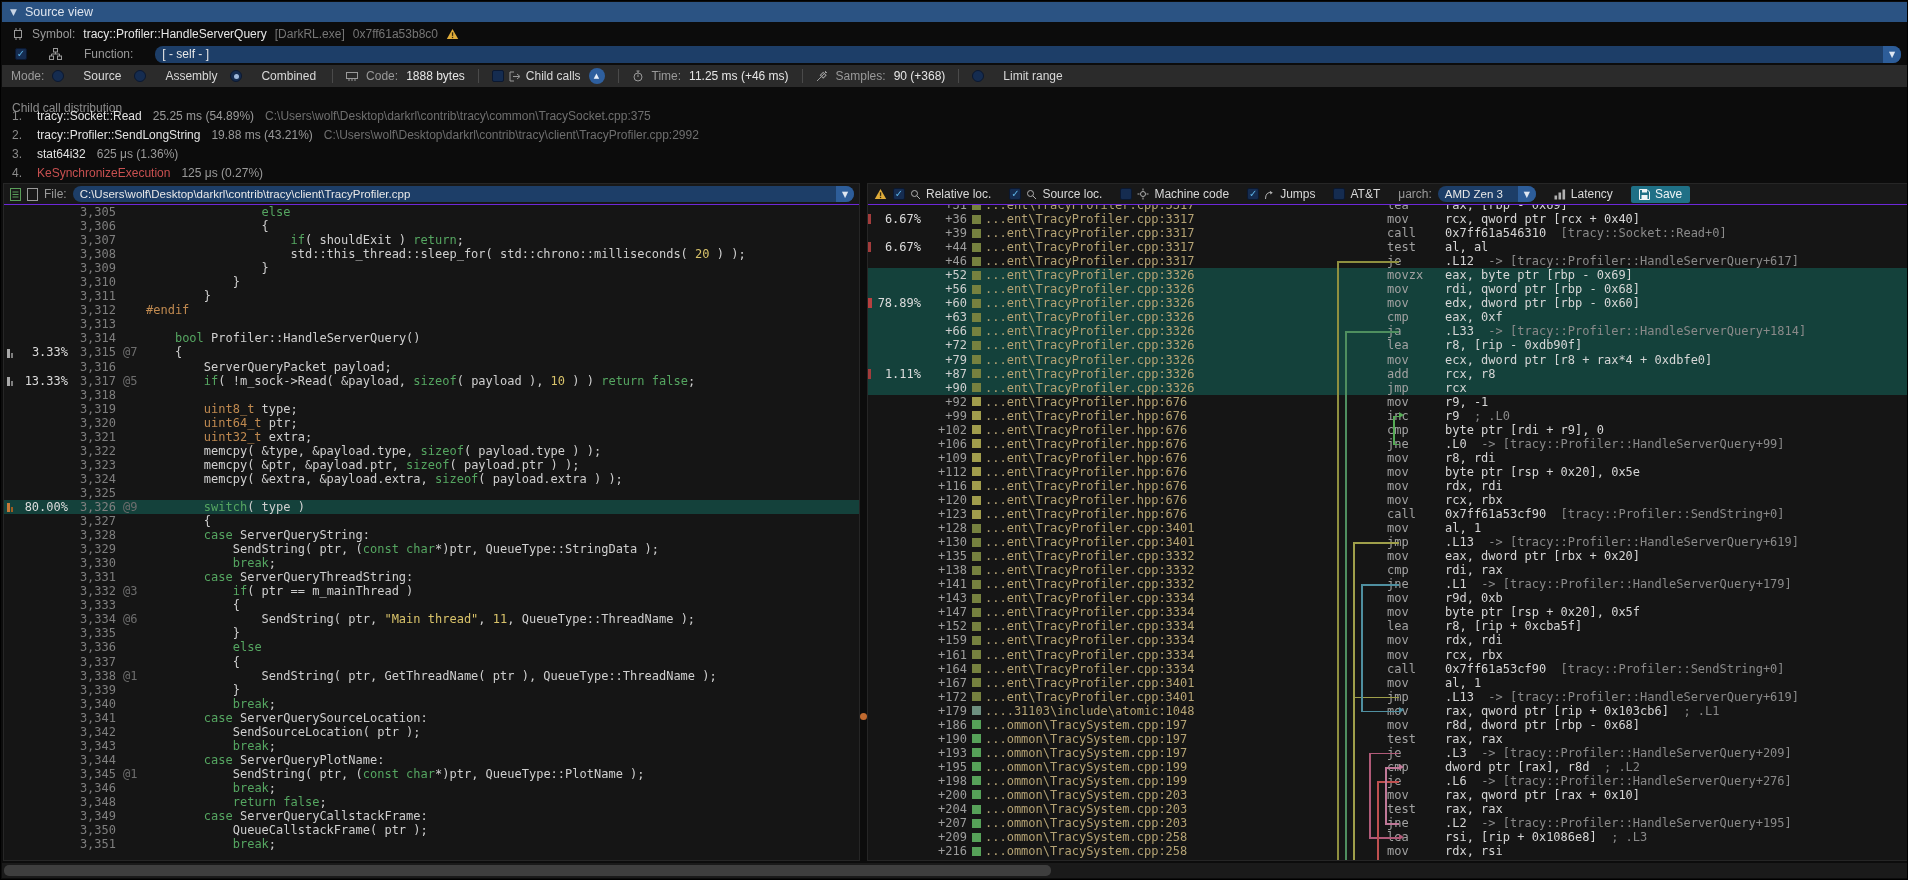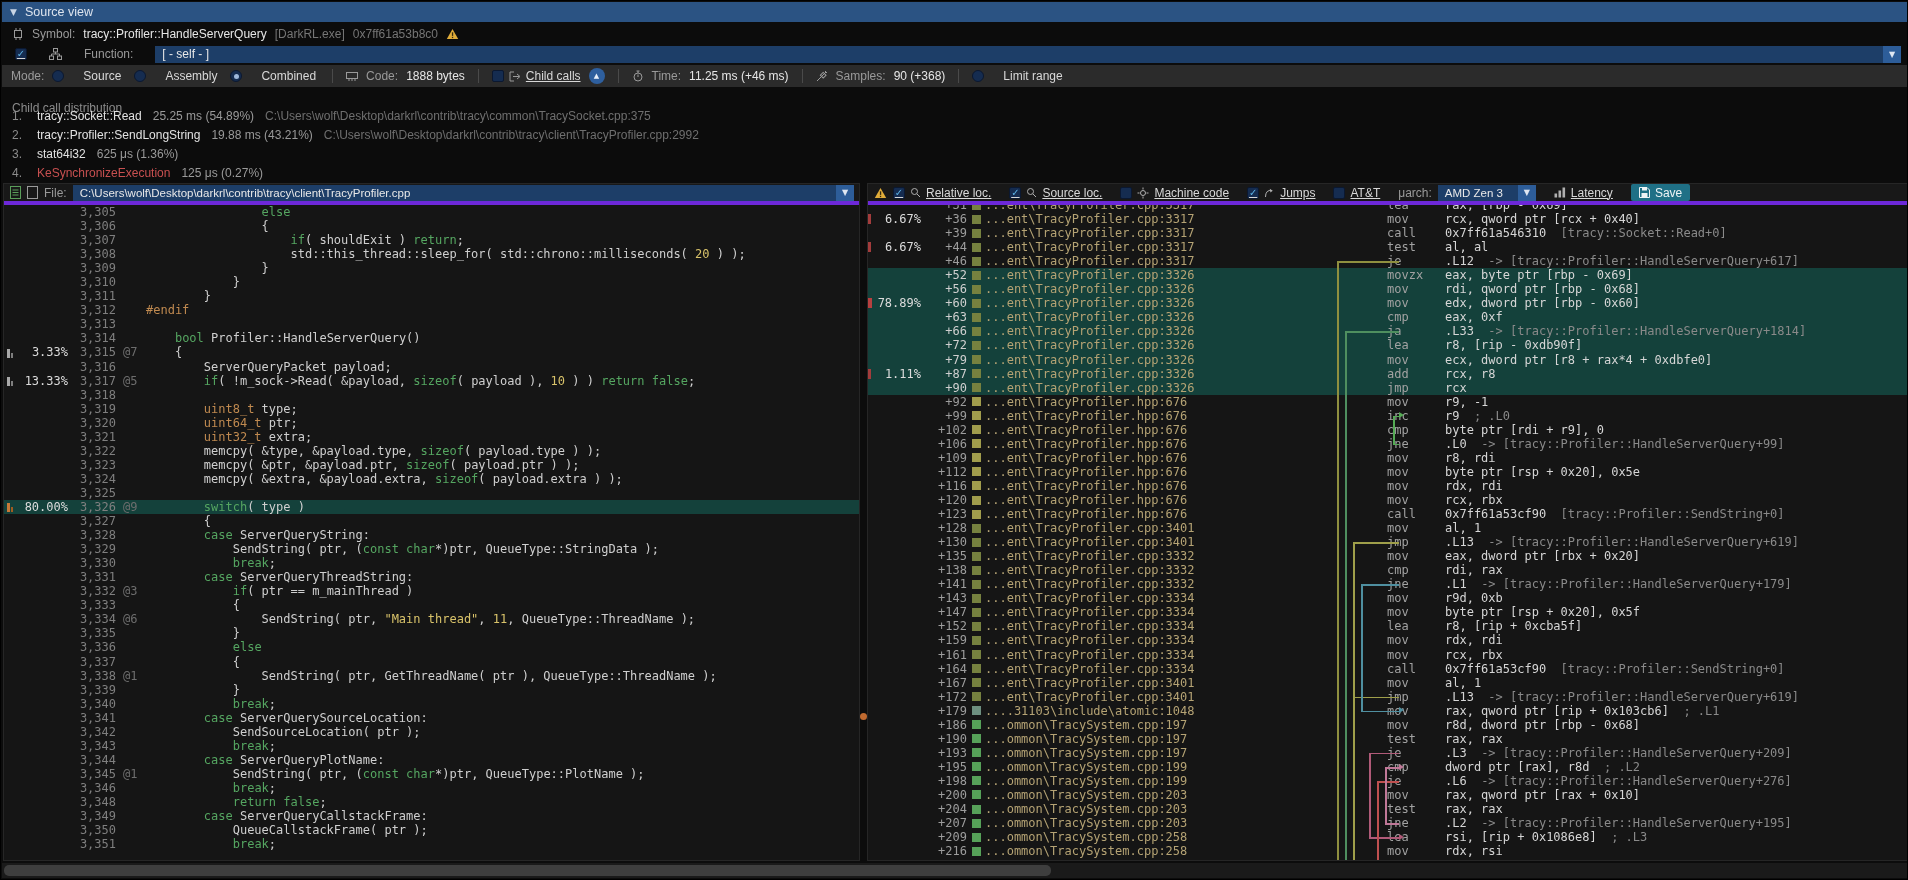--- a/index.html
+++ b/index.html
@@ -18,36 +18,36 @@
 
   
   .symrow { position:absolute; left:1px; top:22px; width:1905px; height:21px;
             display:flex; align-items:center; gap:8px; padding-left:10px; }
   .gray { color:#9a9a9a; } .dgray { color:#767676; } .white { color:#e6e6e6; }
 
   
   .fnrow { position:absolute; left:5px; top:43px; width:1905px; height:20px;
            display:flex; align-items:center; gap:22px; padding:0 10px 0 9px; }
   .combo { background:var(--combo,#1d3e68); height:17px; display:flex; align-items:center;
-           position:relative; padding:0 24px 0 7px; color:#e8e8e8; white-space:nowrap; overflow:hidden; }
+           position:relative; padding:0 24px 0 7px; color:#e8e8e8; white-space:nowrap; overflow:hidden;border-radius:8px; }
   .combo .combo-btn { position:absolute; right:0; top:0; width:18px; height:100%;
            background:var(--combobtn,#2d5d99); display:flex; align-items:center;
            justify-content:center; font-size:8px; color:#dfe7f2; }
   .fn-combo { flex:1; }
 
   
   .moderow { position:absolute; left:1px; top:64px; width:1905px; height:22px;
              background:#2b2b2b; display:flex; align-items:center; gap:8px; padding-left:9px; }
   .vsep { width:1px; height:14px; background:#4a4a4a; margin:0 5px; }
   .radio { width:12px; height:12px; border-radius:50%; background:#152c50;
            border:1px solid #0b1830; display:inline-block; position:relative; }
   .radio.sel::after { content:""; position:absolute; left:2.5px; top:2.5px; width:5px;
            height:5px; border-radius:50%; background:#9db7da; }
   .mode-item { display:inline-flex; align-items:center; gap:19px; margin-right:3px; color:#d8d8d8; }
-  .chk { display:inline-flex; align-items:center; gap:5px; color:#d8d8d8;text-decoration:underline; }
+  .chk { display:inline-flex; align-items:center; gap:5px; color:#d8d8d8; }
   .chk .box { width:12px; height:12px; background:#152c50; border:1px solid #0b1830;
               border-radius:2px; display:inline-flex; align-items:center; justify-content:center; }
   .chk .box::after { content:"✓"; font-family:"DejaVu Sans",sans-serif; font-size:10px;
               color:var(--check,#5cb1e4); opacity:0; line-height:10px; }
   .chk.on .box::after { opacity:1; }
   .circlebtn { width:16px; height:16px; border-radius:50%; background:#2e5f9e;
                display:inline-flex; align-items:center; justify-content:center;
                color:#e8f0fa; font-size:7px; }
 
   
@@ -58,21 +58,21 @@
   .cc-name { color:#e2e2e2; }
   .cc-name.alert { color:var(--red,#c85050); }
   .cc-time { color:#9a9a9a; }
   .cc-path { color:#6f6f6f; }
 
   
   .panel { position:absolute; top:182px; height:678px; background:#151515; border:1px solid #262626; }
   .panel.left  { left:2px; width:857px; }
   .panel.right { left:866px; width:1179px; }
   .phead { height:21px; display:flex; align-items:center; gap:6px; padding:0 5px 0 6px;
-           border-bottom:4px solid #6d28d9; background:#181818; font-size:12px; }
+           border-bottom:1px solid #6d28d9; background:#181818; font-size:12px; }
   .pcontent { position:relative; height:655px; overflow:hidden;
               font-family:"DejaVu Sans Mono",monospace; font-size:12px; }
   .file-combo { flex:1; height:16px; font-size:11.5px; }
   .uarch-combo { width:98px; height:16px; font-size:11.5px; }
   .toolgap { width:6px; }
   .savebtn { display:inline-flex; align-items:center; gap:5px; background:var(--save,#1f7086);
              color:#eef4f6; height:17px; padding:0 8px; border-radius:2px; }
 
   
   .srow { display:flex; height:14.05px; line-height:14.05px; white-space:pre; }

